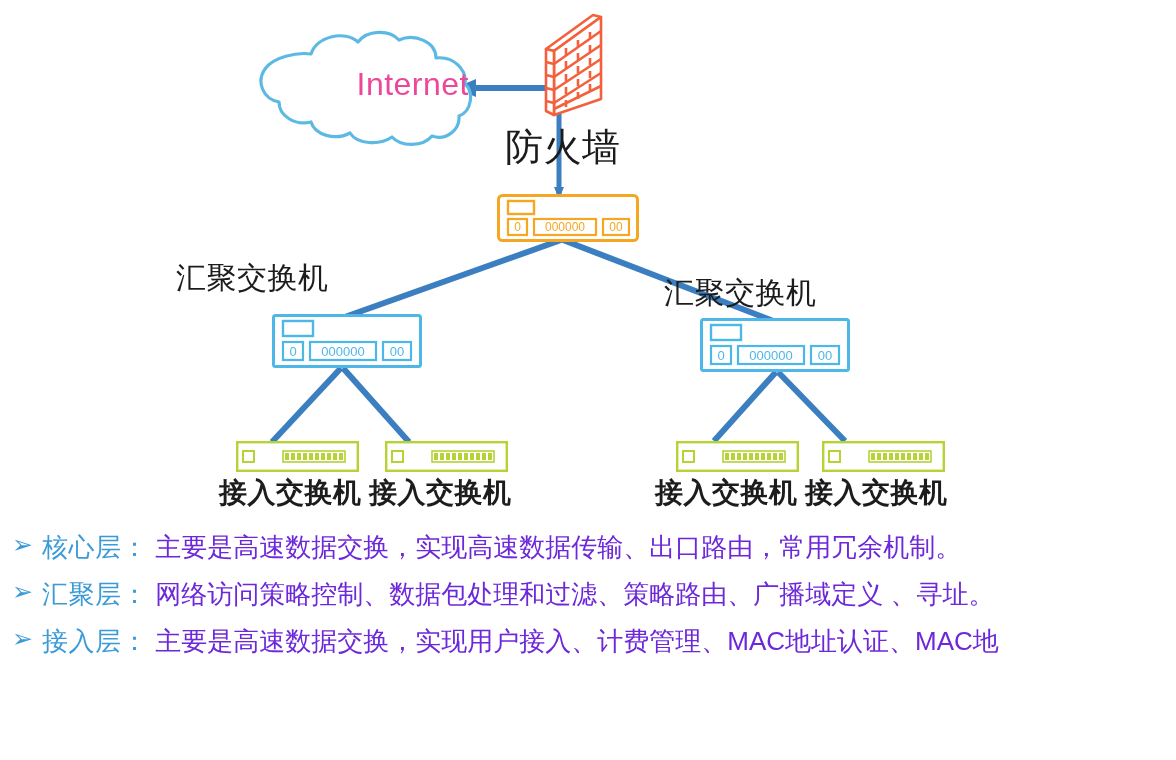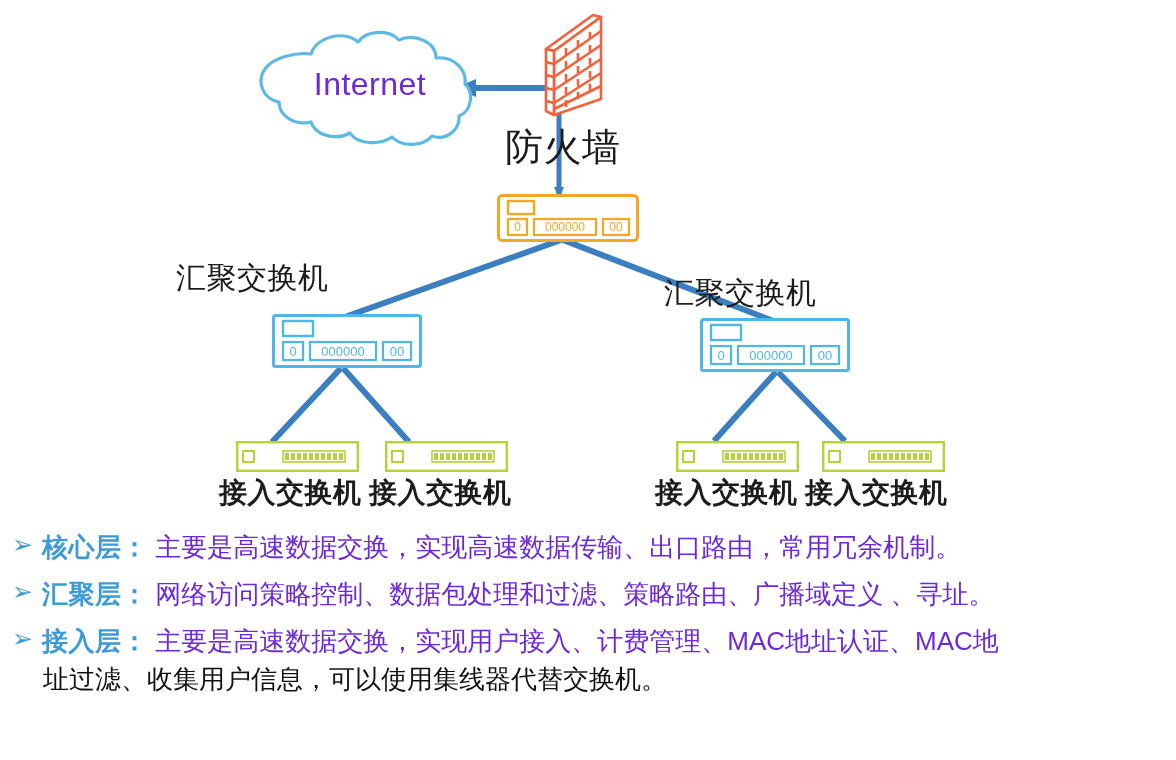--- a/index.html
+++ b/index.html
@@ -27,26 +27,26 @@
   #wires { position: absolute; left: 0; top: 0; width: 1176px; height: 525px; }
 
   
   #cloud {
     position: absolute;
     left: 253px; top: 28px;
     width: 226px; height: 118px;
   }
   #cloud-label {
     position: absolute;
-    left: 257px; top: 66px;
+    left: 243px; top: 66px;
     width: 226px;
-    text-align: center;
+    text-align: right;
     font-size: 32px;
     letter-spacing: 0.5px;
-    color: #6d28d9;
+    color: #ec4899;
     font-family: "Liberation Sans", sans-serif;
   }
 
   
   #firewall {
     position: absolute;
     left: 531px; top: 3px;
     width: 78px; height: 122px;
   }
 
@@ -97,21 +97,21 @@
     font-family: "DejaVu Sans", sans-serif;
   }
   .bullet-body {
     flex: 1 1 auto;
     font-size: 26px;
     line-height: 38px;
     color: #111;
   }
   .layer-name {
     color: #3c9ad6;
-    font-weight: bold;
+    font-weight: normal;
     letter-spacing: 0.5px;
   }
   .bullet-text { color: #6d28d9; }
   .bullet-cont { display: block; padding-left: 1px; }
 </style>
 </head>
 <body>
 
 <div id="stage">
 
@@ -313,18 +313,17 @@
         <span class="layer-name">汇聚层：</span>
         <span class="bullet-text">网络访问策略控制、数据包处理和过滤、策略路由、广播域定义 、寻址。</span>
       </span>
     </div>
 
     <div class="bullet-row">
       <span class="bullet-marker">➢</span>
       <span class="bullet-body">
         <span class="layer-name">接入层：</span>
         <span class="bullet-text">主要是高速数据交换，实现用户接入、计费管理、MAC地址认证、MAC地</span>
-        <span class="bullet-cont">址过滤、收集用户信息，可以使用集线器代替交换机。</span>
       </span>
     </div>
 
   </div>
 </div>
 
 </body></html>

